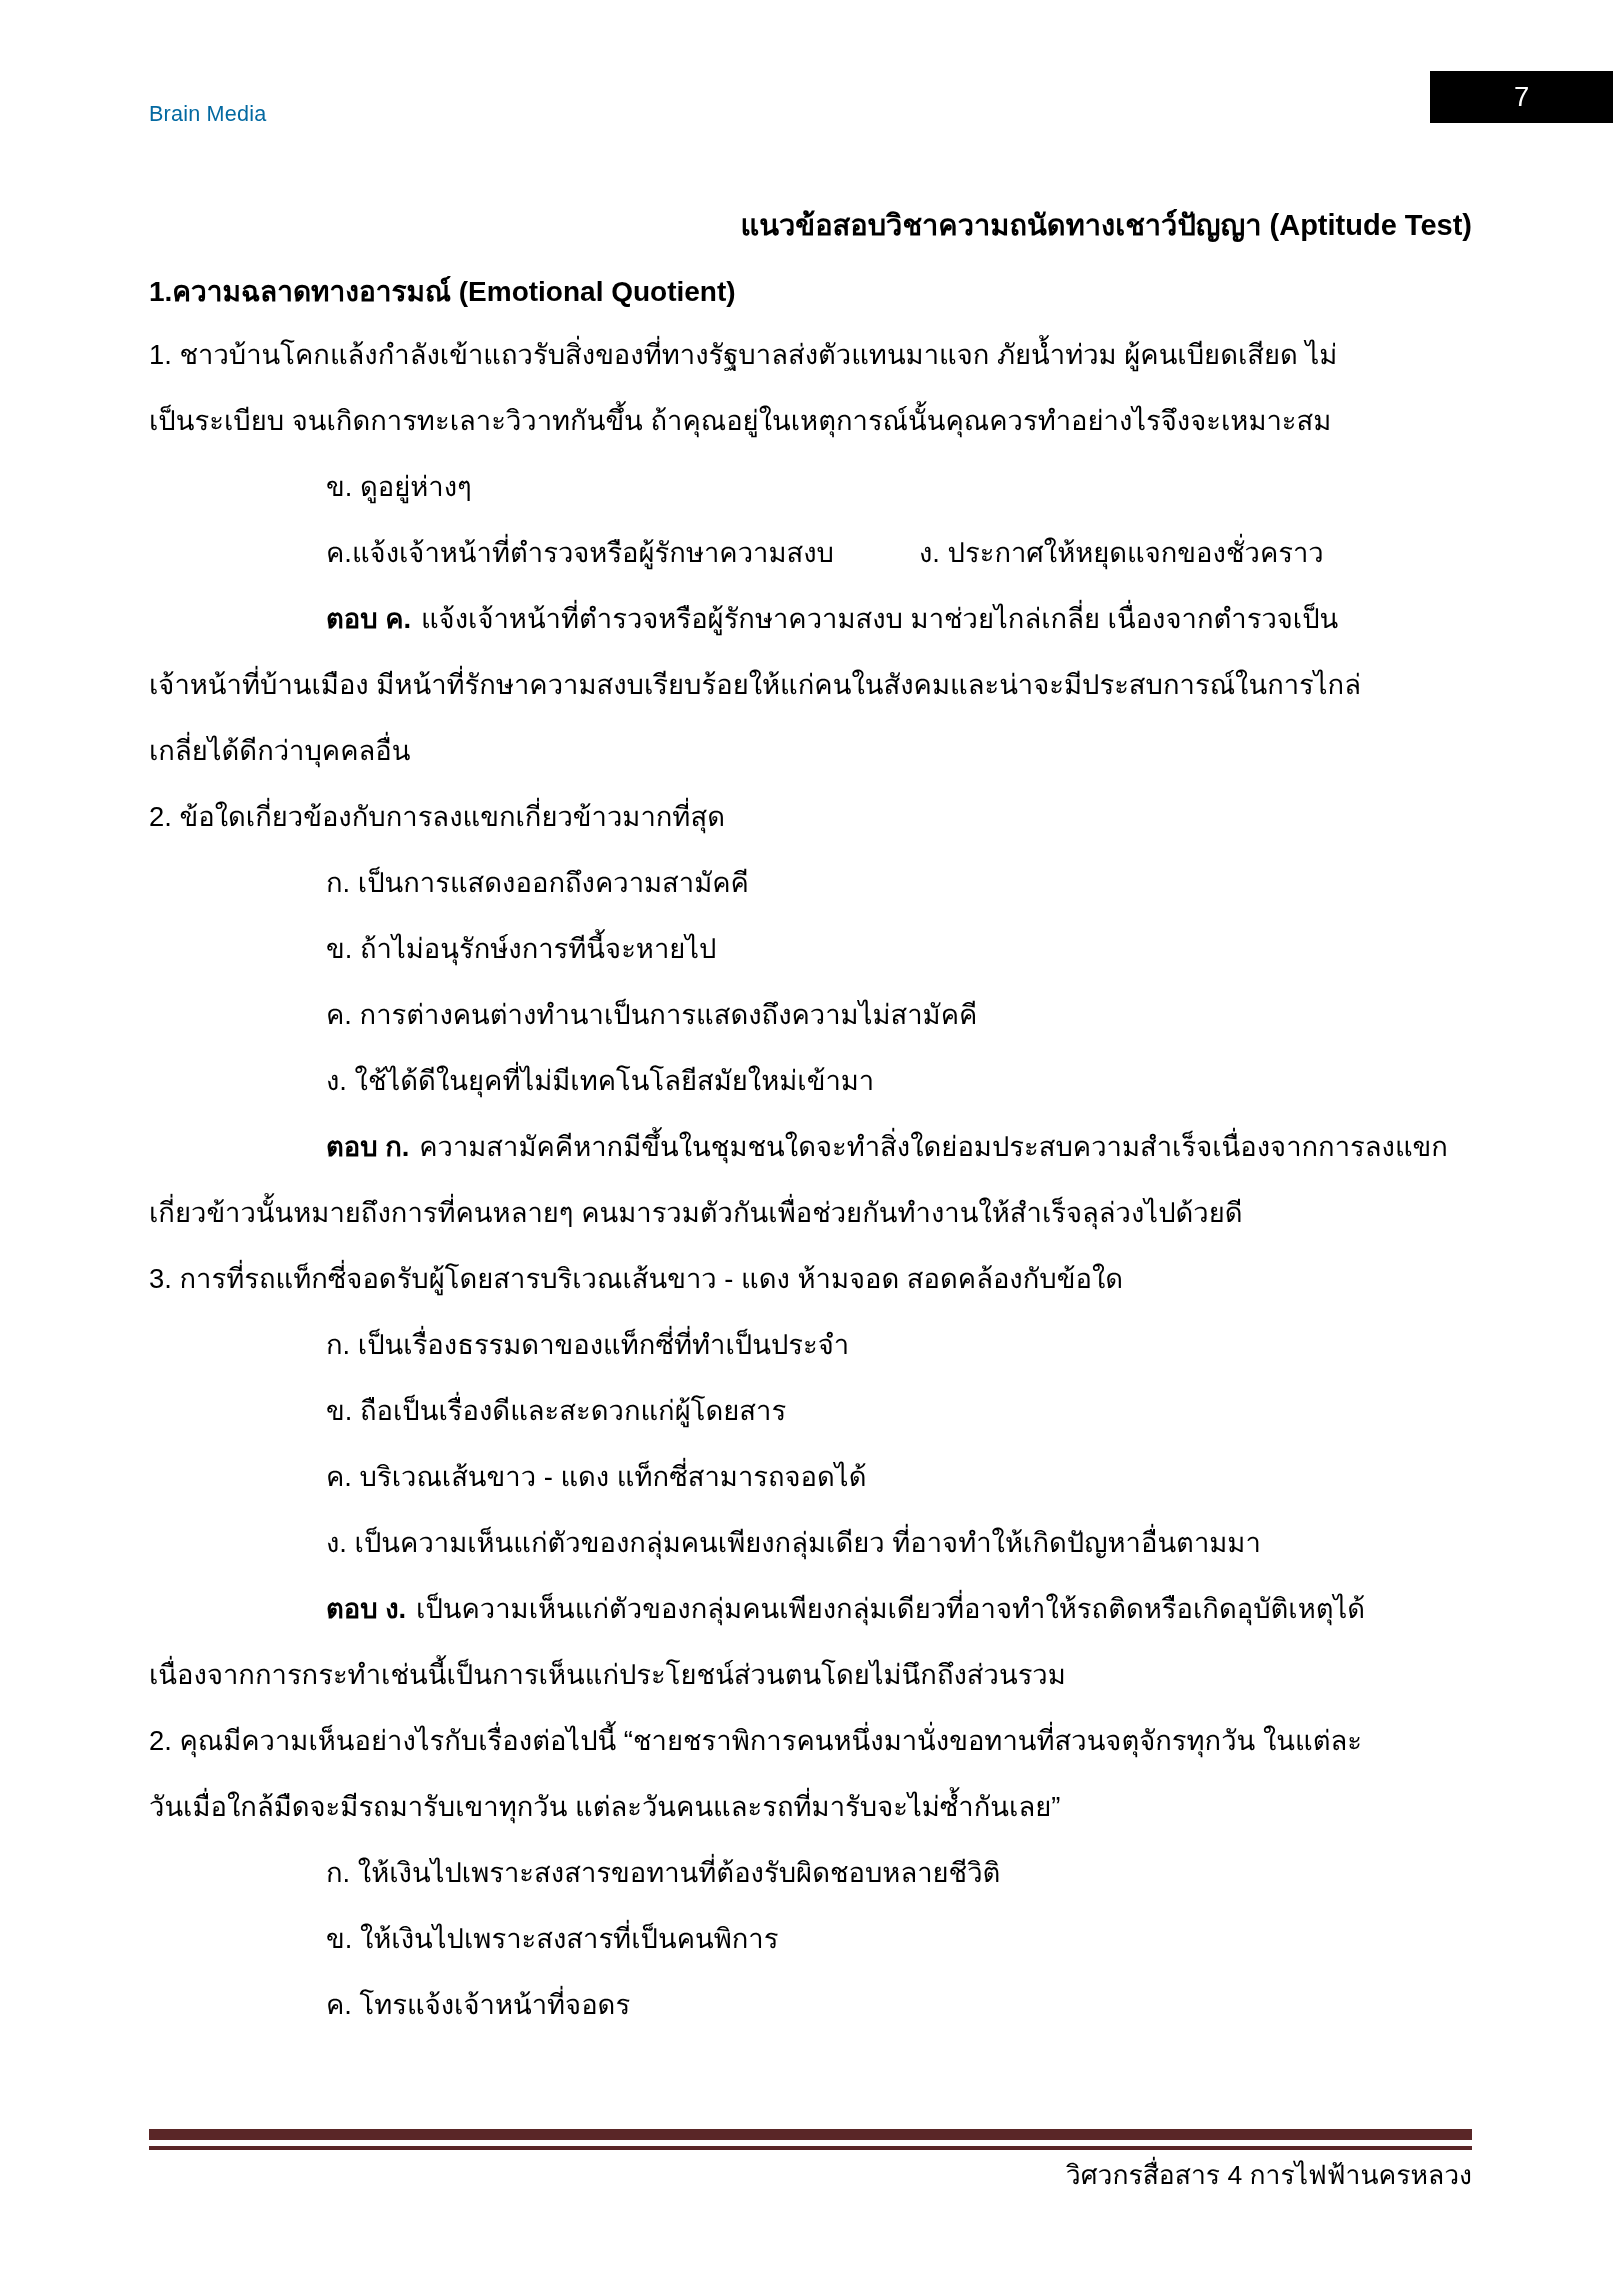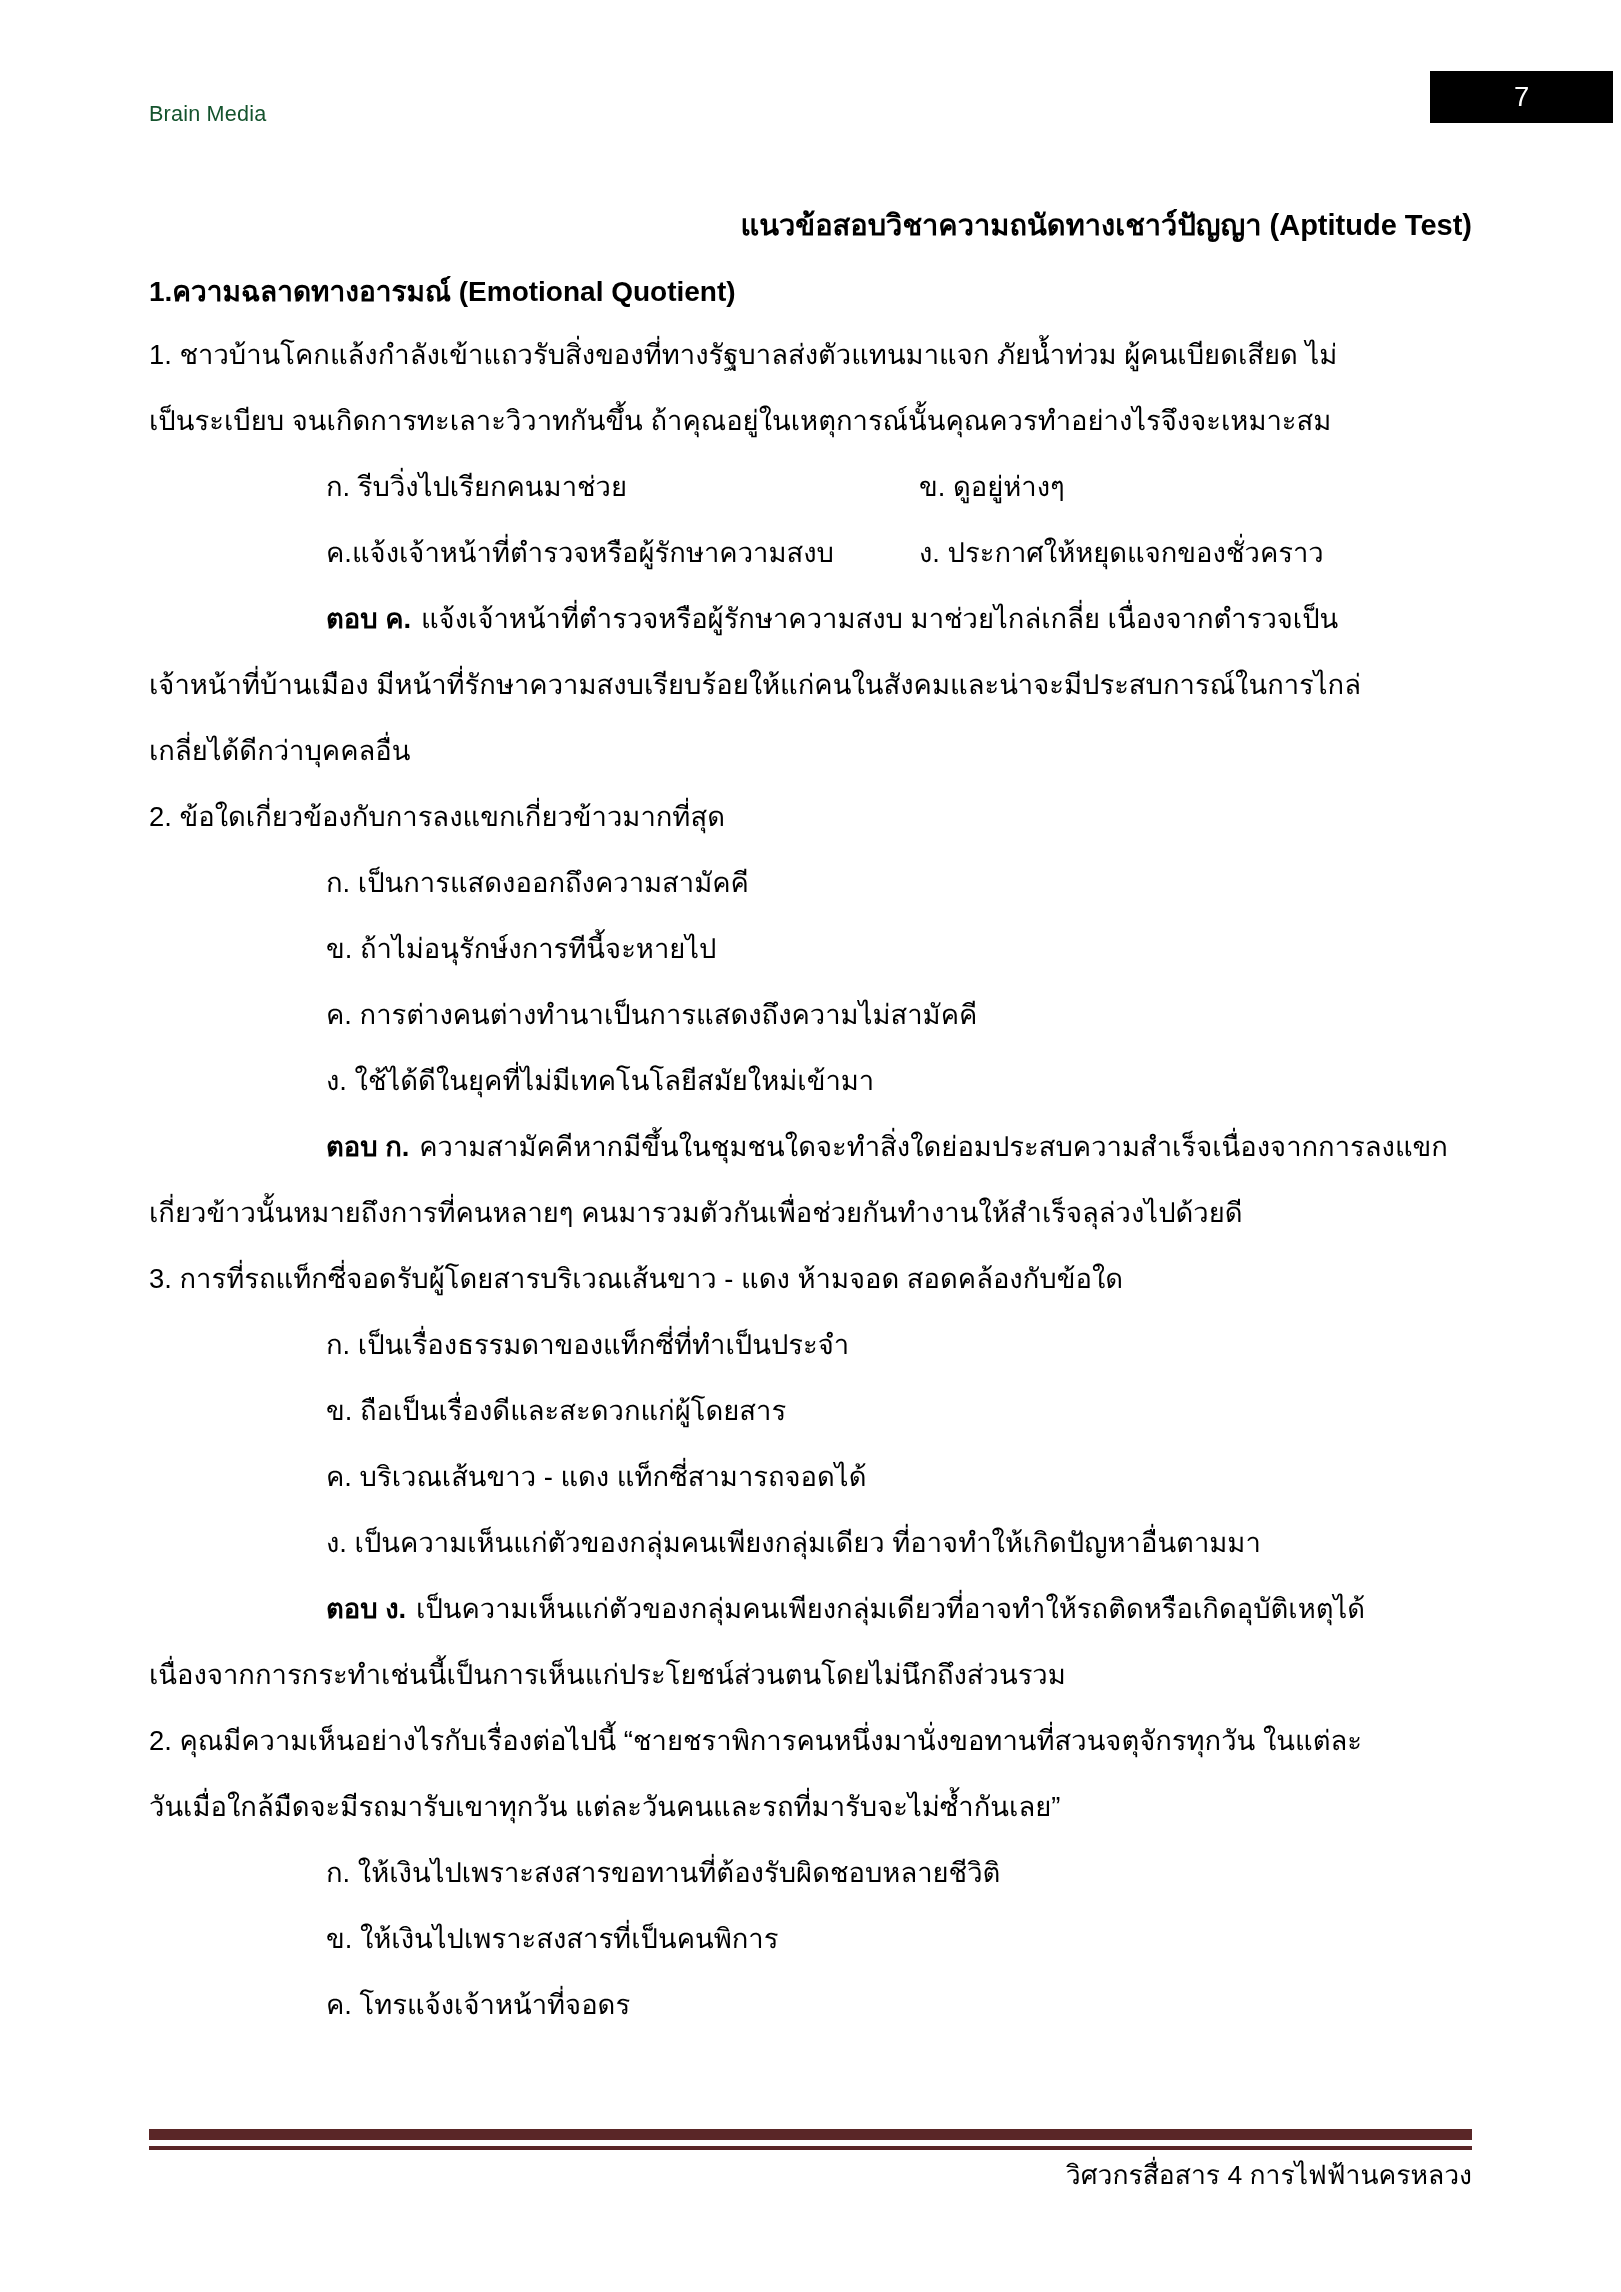--- a/index.html
+++ b/index.html
@@ -14,21 +14,21 @@
     background: #ffffff;
     font-family: "Liberation Sans", sans-serif;
     color: #000000;
     overflow: hidden;
   }
   .brand {
     position: absolute;
     left: 149px;
     top: 101px;
     font-size: 21.6px;
-    color: #14532d;
+    color: #0369a1;
     letter-spacing: 0.2px;
   }
   .page-number-box {
     position: absolute;
     left: 1430px;
     top: 71px;
     width: 183px;
     height: 52px;
     background: #000000;
     display: flex;
@@ -113,21 +113,20 @@
   <div class="section-heading">1.ความฉลาดทางอารมณ์ (Emotional Quotient)</div>
 
   <div class="body-rows">
       <div class="row">
       <span>1. ชาวบ้านโคกแล้งกำลังเข้าแถวรับสิ่งของที่ทางรัฐบาลส่งตัวแทนมาแจก ภัยน้ำท่วม ผู้คนเบียดเสียด ไม่</span>
     </div>
       <div class="row">
       <span>เป็นระเบียบ จนเกิดการทะเลาะวิวาทกันขึ้น ถ้าคุณอยู่ในเหตุการณ์นั้นคุณควรทำอย่างไรจึงจะเหมาะสม</span>
     </div>
       <div class="row indent">
-      <span class="col1">ก. รีบวิ่งไปเรียกคนมาช่วย</span>
       <span class="col2">ข. ดูอยู่ห่างๆ</span>
     </div>
       <div class="row indent">
       <span class="col1">ค.แจ้งเจ้าหน้าที่ตำรวจหรือผู้รักษาความสงบ</span>
       <span class="col2">ง. ประกาศให้หยุดแจกของชั่วคราว</span>
     </div>
       <div class="row indent">
       <span class="answer-prefix">ตอบ ค.</span>
       <span>แจ้งเจ้าหน้าที่ตำรวจหรือผู้รักษาความสงบ มาช่วยไกล่เกลี่ย เนื่องจากตำรวจเป็น</span>
     </div>

